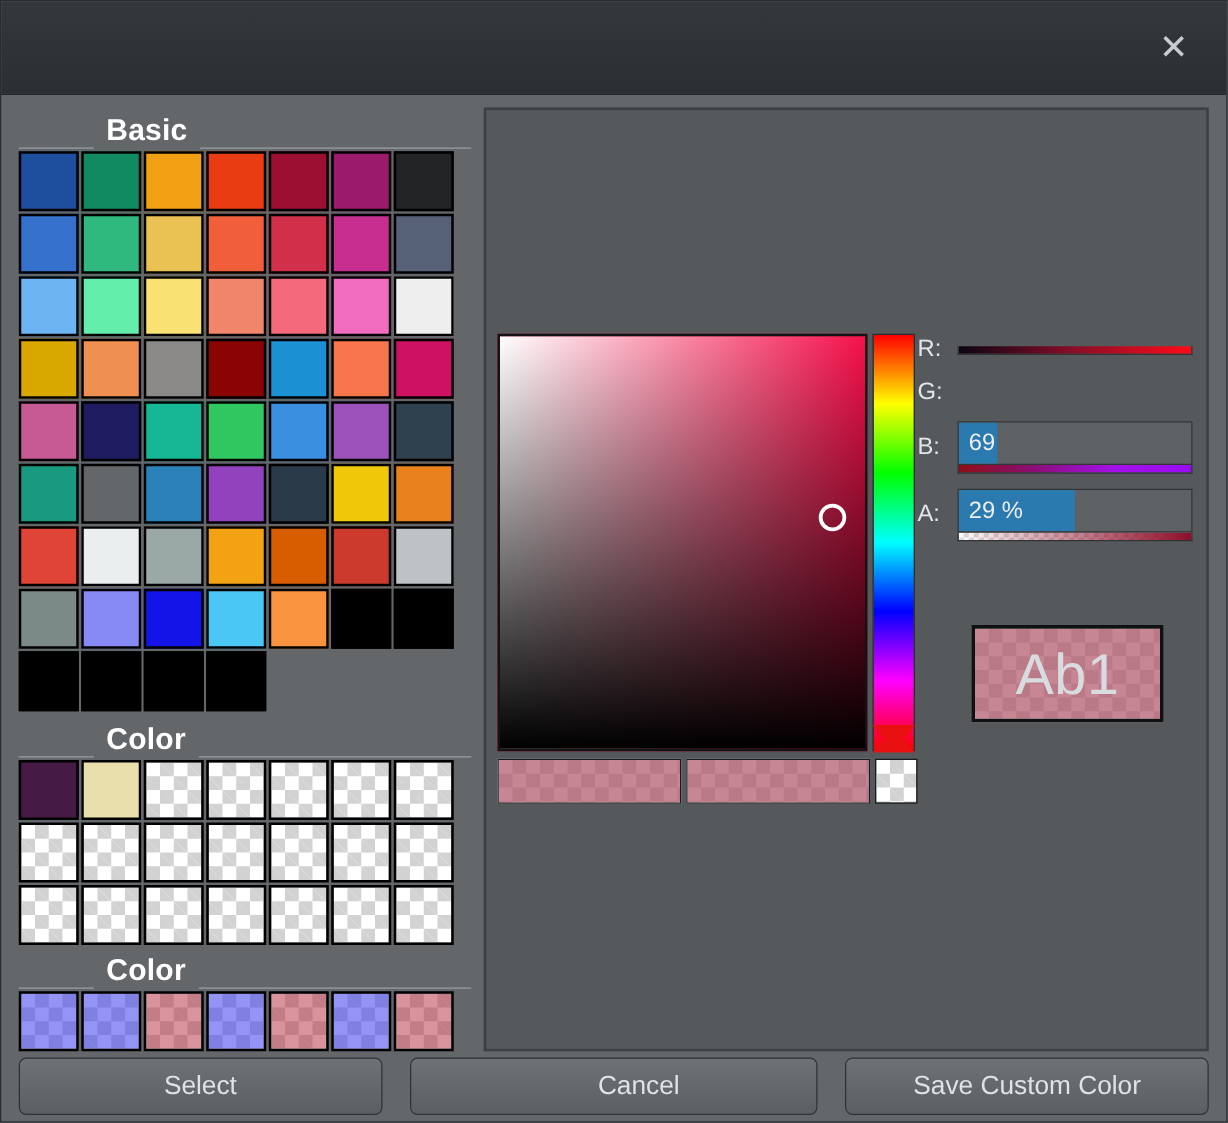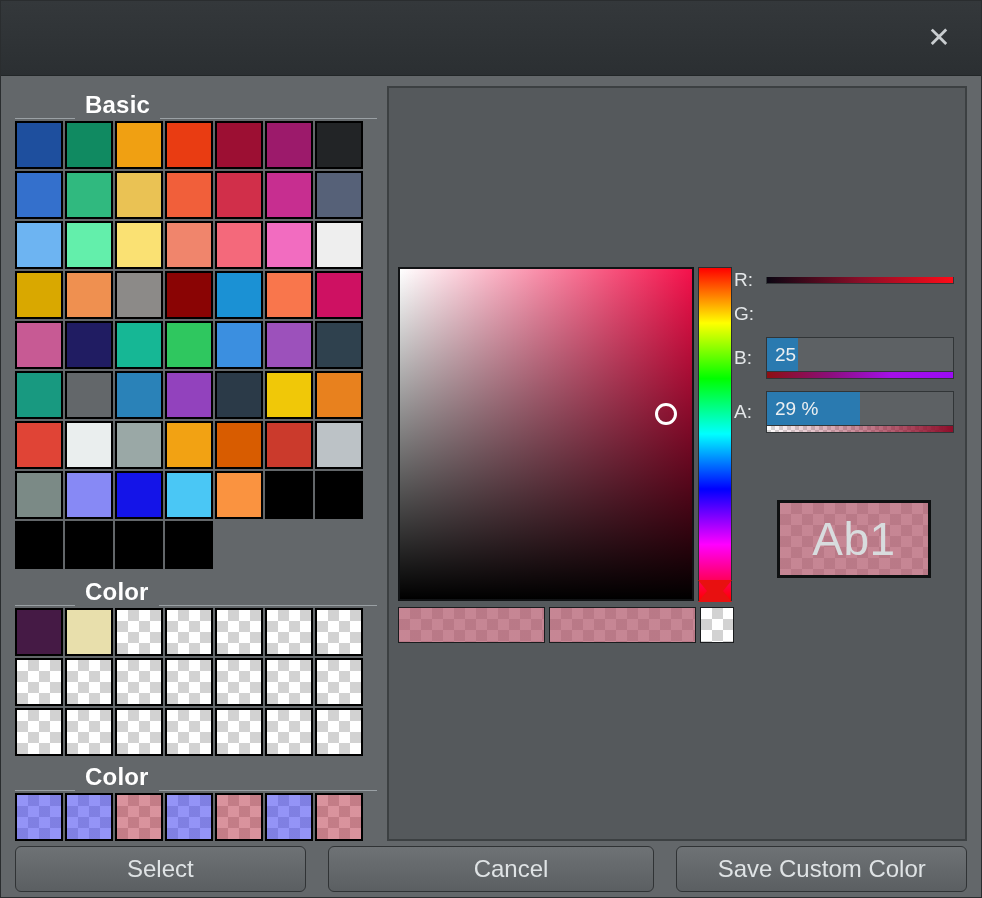--- a/index.html
+++ b/index.html
@@ -333,21 +333,21 @@
     gap: 22px;
     padding: 0 14px;
     box-sizing: border-box;
   }
   .btn {
     height: 44px;
     border-radius: 6px;
     border: 1px solid #303335;
     background: linear-gradient(180deg, #6e7275 0%, #5b5f62 100%);
     color: #dfe3e5;
-    font-size: 24px;
+    font-size: 21px;
     display: flex;
     align-items: center;
     justify-content: center;
     cursor: pointer;
     user-select: none;
   }
   .btn-select { width: 306px; }
   .btn-cancel { width: 302px; padding-left: 40px; }
   .btn-save { width: 306px; }
 </style>
@@ -507,21 +507,21 @@
             </div>
           </div>
           <div class="channel-row">
             <div class="channel-label">G:</div>
           </div>
           <div class="channel-row">
             <div class="channel-label">B:</div>
             <div class="channel-control">
               <div class="channel-box">
                 <div class="channel-fill" style="width: 16.5%;"></div>
-                <div class="channel-value">25</div>
+                <div class="channel-value">69</div>
               </div>
               <div class="channel-gradient grad-b"></div>
             </div>
           </div>
           <div class="channel-row">
             <div class="channel-label">A:</div>
             <div class="channel-control">
               <div class="channel-box">
                 <div class="channel-fill" style="width: 50%;"></div>
                 <div class="channel-value">29 %</div>

